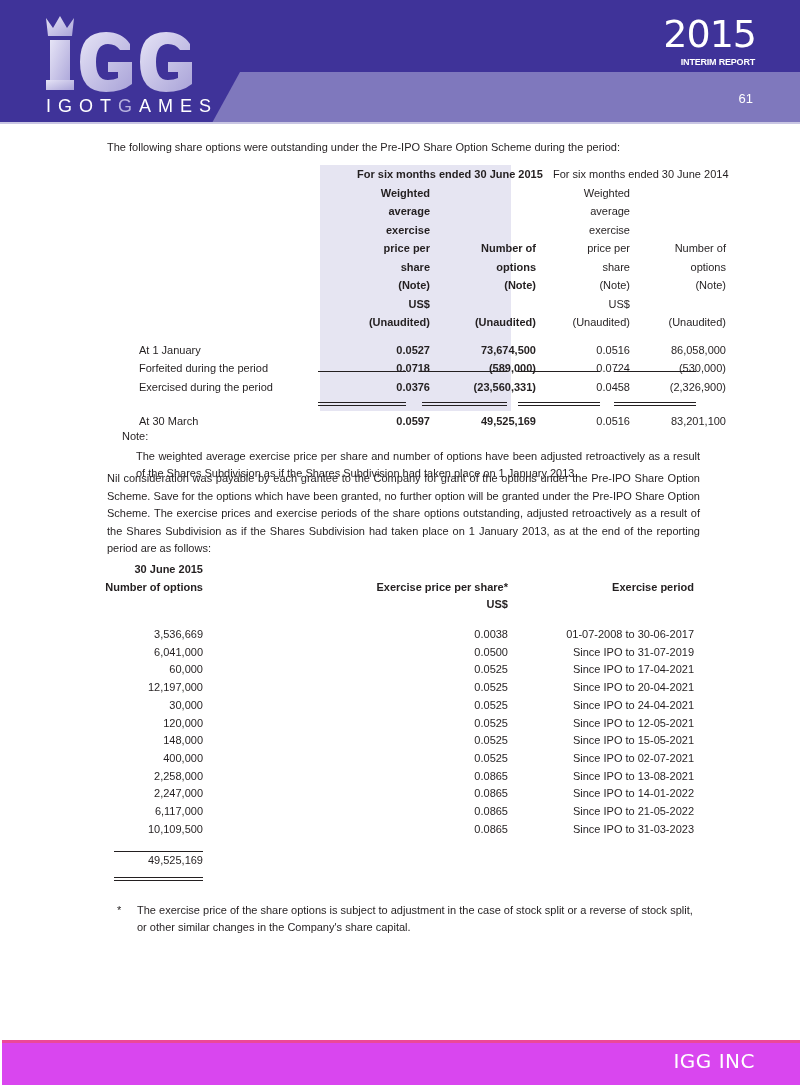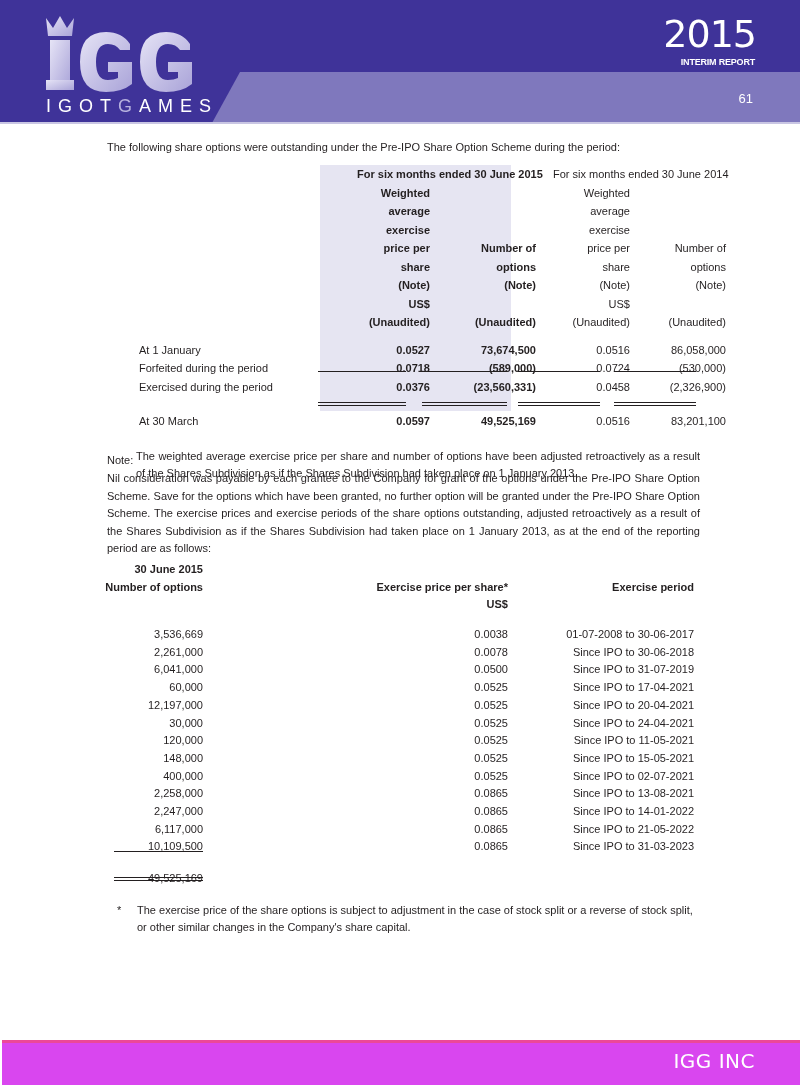--- a/index.html
+++ b/index.html
@@ -38,21 +38,21 @@
     .c-c { right: 99px; text-align: right; }
     .c-d { right: 3px; text-align: right; }
     .grp { position: absolute; top: 0; white-space: nowrap; }
     .grp-a { left: 218px; font-weight: bold; }
     .grp-b { left: 414px; }
 
     .rule { position: absolute; height: 0; border-top: 1px solid #231f20; }
     .dbl { position: absolute; height: 2px; border-top: 1px solid #231f20; border-bottom: 1px solid #231f20; }
 
     .note { position: absolute; left: 107px; top: 428px; width: 593px; font-size: 11px; line-height: 17px; }
-    .note .lbl { position: absolute; left: 0; top: 0; margin-top: 24px; }
+    .note .lbl { position: absolute; left: 15px; top: 0; }
     .note .txt { margin-left: 29px; text-align: justify; margin-top: 20px; }
     .para { position: absolute; left: 107px; top: 470px; width: 593px; font-size: 11px; line-height: 17.6px; text-align: justify; }
 
     .t2 { position: absolute; left: 107px; top: 563px; width: 590px; font-size: 11px; }
     .t2 .row { height: 17.7px; }
     .t2 .n { right: 494px; text-align: right; }
     .t2 .p { right: 189px; text-align: right; }
     .t2 .e { right: 3px; text-align: right; }
     .t2 .hb { font-weight: bold; }
 
@@ -209,25 +209,20 @@
     <span class="cell p hb">US$</span>
   </div>
   <div class="row" style="height:12px"></div>
 
   <div class="row">
       <span class="cell n">3,536,669</span>
       <span class="cell p">0.0038</span>
       <span class="cell e">01-07-2008 to 30-06-2017</span>
     </div>
   <div class="row">
-      <span class="cell n">2,261,000</span>
-      <span class="cell p">0.0078</span>
-      <span class="cell e">Since IPO to 30-06-2018</span>
-    </div>
-  <div class="row">
       <span class="cell n">6,041,000</span>
       <span class="cell p">0.0500</span>
       <span class="cell e">Since IPO to 31-07-2019</span>
     </div>
   <div class="row">
       <span class="cell n">60,000</span>
       <span class="cell p">0.0525</span>
       <span class="cell e">Since IPO to 17-04-2021</span>
     </div>
   <div class="row">
@@ -236,21 +231,21 @@
       <span class="cell e">Since IPO to 20-04-2021</span>
     </div>
   <div class="row">
       <span class="cell n">30,000</span>
       <span class="cell p">0.0525</span>
       <span class="cell e">Since IPO to 24-04-2021</span>
     </div>
   <div class="row">
       <span class="cell n">120,000</span>
       <span class="cell p">0.0525</span>
-      <span class="cell e">Since IPO to 11-05-2021</span>
+      <span class="cell e">Since IPO to 12-05-2021</span>
     </div>
   <div class="row">
       <span class="cell n">148,000</span>
       <span class="cell p">0.0525</span>
       <span class="cell e">Since IPO to 15-05-2021</span>
     </div>
   <div class="row">
       <span class="cell n">400,000</span>
       <span class="cell p">0.0525</span>
       <span class="cell e">Since IPO to 02-07-2021</span>

